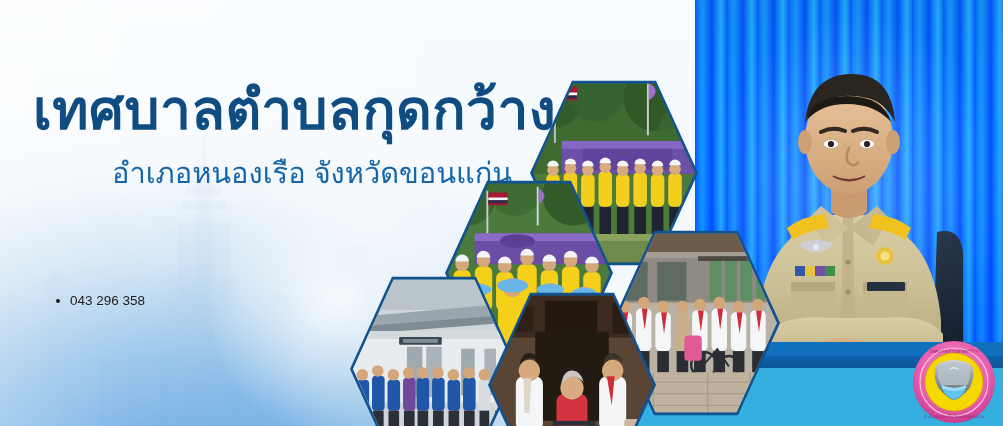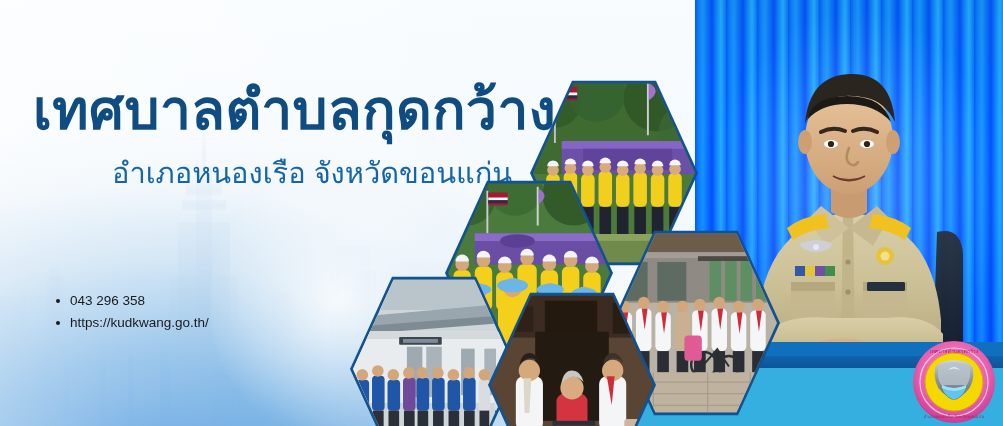--- a/index.html
+++ b/index.html
@@ -125,20 +125,21 @@
     white-space: nowrap;
   }
 
   .contact {
     position: absolute;
     left: 55px;
     top: 290px;
     margin: 0;
     padding: 0;
     list-style: none;
+    text-align: right;
   }
   .contact li {
     position: relative;
     padding-left: 15px;
     font-size: 13.5px;
     line-height: 22px;
     color: #1b1b1b;
     white-space: nowrap;
   }
   .contact li::before {
@@ -353,21 +354,20 @@
     <div class="cyan-band"></div>
   </div>
 
   <div class="cyan-sweep"></div>
 
   <div class="title">เทศบาลตำบลกุดกว้าง</div>
   <div class="subtitle">อำเภอหนองเรือ จังหวัดขอนแก่น</div>
 
   <ul class="contact">
     <li>043 296 358</li>
-    <li>https://kudkwang.go.th/</li>
   </ul>
 
   <div class="collage">
 
     <div class="hex hex-tr">
       <div class="inner">
         <svg viewBox="0 0 168 190" preserveAspectRatio="xMidYMid slice" aria-hidden="true">
           <rect width="168" height="190" fill="#4d7a3a"></rect>
           <path d="M0 0 h168 v96 h-168 z" fill="#3f6b31"></path>
           <circle cx="24" cy="22" r="26" fill="#2f5a28" opacity="0.8"></circle>

